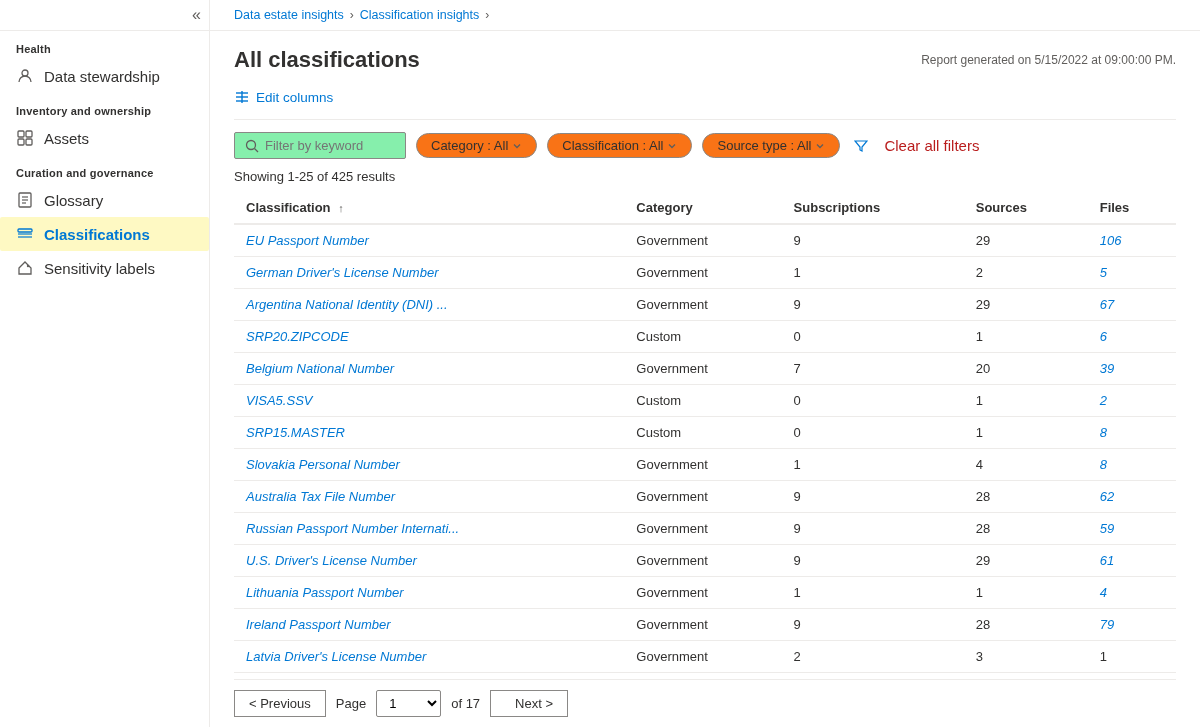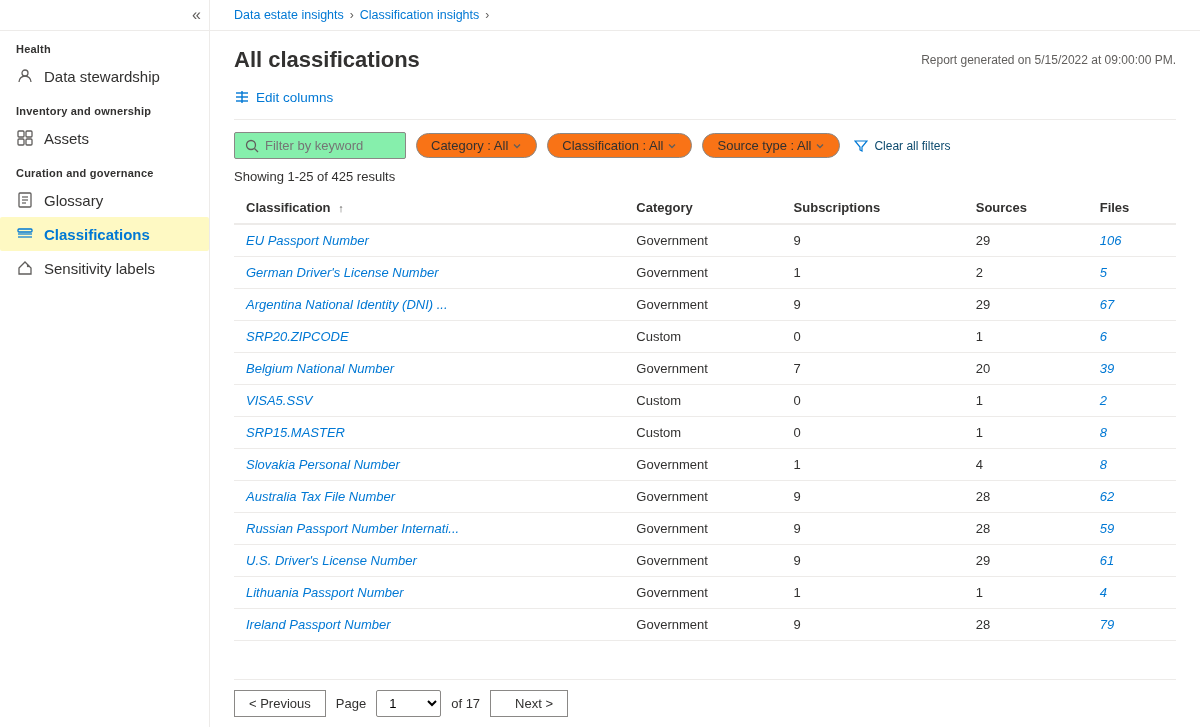--- a/index.html
+++ b/index.html
@@ -159,26 +159,26 @@
       padding: 4px 14px;
       background: #f97316;
       cursor: pointer;
       font-size: 13px;
       color: #323130;
       gap: 4px;
     }
     .clear-filters-btn {
       display: flex;
       align-items: center;
-      gap: 6px;
+      gap: 16px;
       background: none;
       border: none;
-      color: #0c4a6e;
-      cursor: pointer;
-      font-size: 12px;
+      color: #b91c1c;
+      cursor: pointer;
+      font-size: 15px;
       margin-left: 4px;
     }
 
     
     .results-count {
       font-size: 13px;
       color: #323130;
       margin-bottom: 8px;
     }
 
@@ -491,20 +491,27 @@
               <td>1</td>
               <td class="link-cell"><a href="#">4</a></td>
             </tr>
             <tr>
               <td class="link-cell"><a href="#">Ireland Passport Number</a></td>
               <td>Government</td>
               <td>9</td>
               <td>28</td>
               <td class="link-cell"><a href="#">79</a></td>
             </tr>
+            <tr>
+              <td class="link-cell"><a href="#">Latvia Driver's License Number</a></td>
+              <td>Government</td>
+              <td>2</td>
+              <td>3</td>
+              <td>1</td>
+            </tr>
           </tbody>
       </table>
     </div>
 
     <div class="pagination">
       <button class="pag-btn">&lt; Previous</button>
       <span class="pag-label">Page</span>
       <select class="pag-select" id="page-select"><option value="1">1</option><option value="2">2</option><option value="3">3</option><option value="4">4</option><option value="5">5</option><option value="6">6</option><option value="7">7</option><option value="8">8</option><option value="9">9</option><option value="10">10</option><option value="11">11</option><option value="12">12</option><option value="13">13</option><option value="14">14</option><option value="15">15</option><option value="16">16</option><option value="17">17</option></select>
       <span class="pag-total">of 17</span>
       <button class="pag-btn next">Next &gt;</button>

